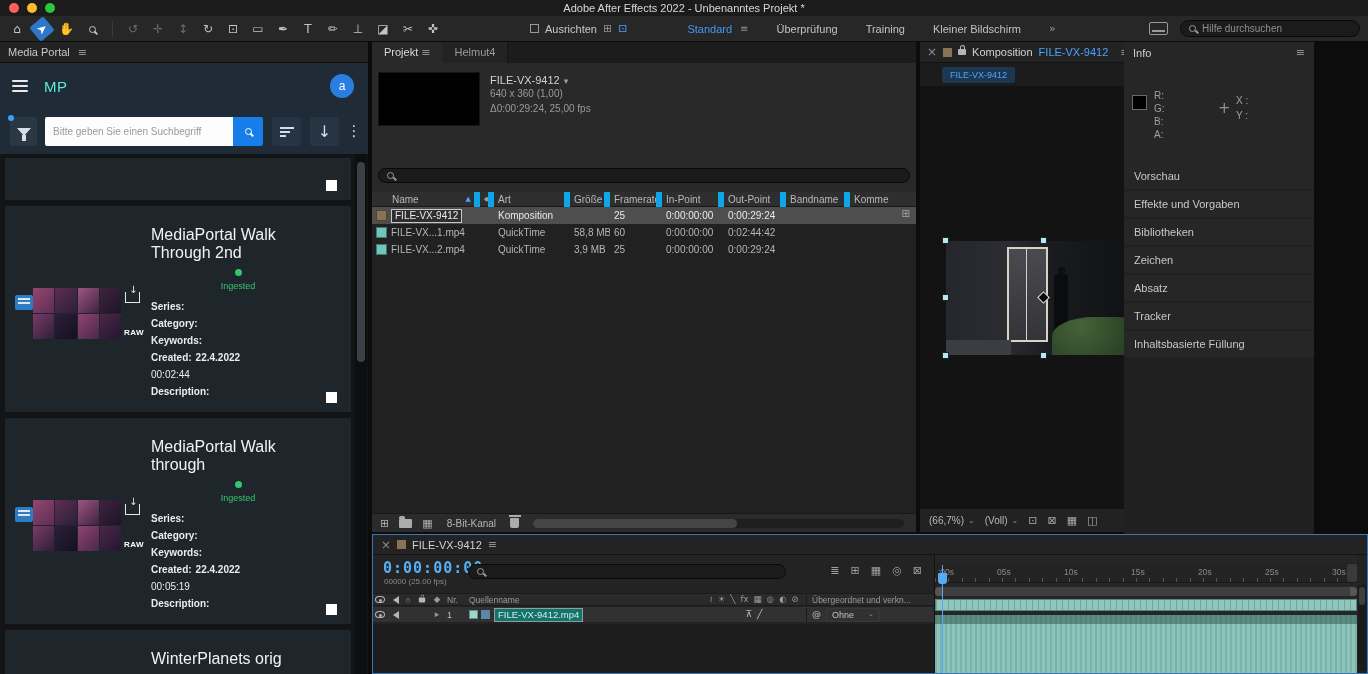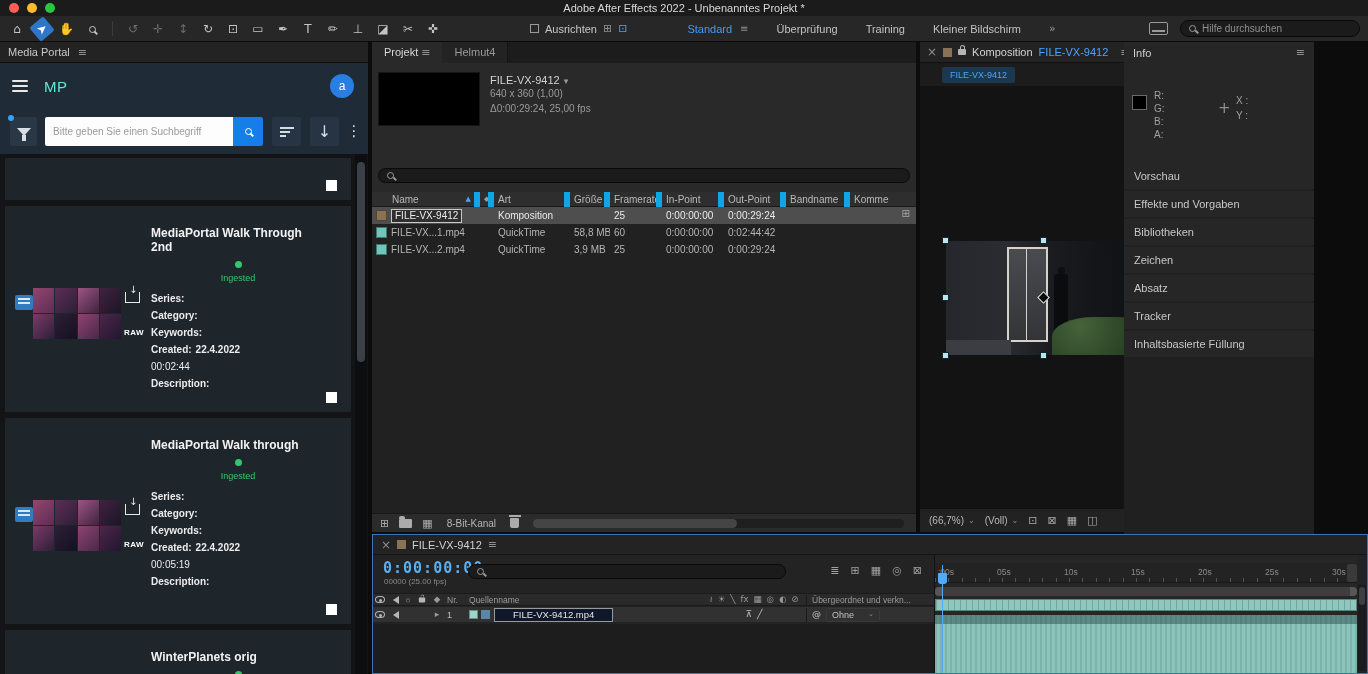--- a/index.html
+++ b/index.html
@@ -76,21 +76,21 @@
   .sortbars { width:14px; height:10px; display:flex; flex-direction:column; justify-content:space-between; }
   .sortbars i { display:block; height:2px; background:#d5dde4; }
   .sortbars i:nth-child(2){ width:10px; } .sortbars i:nth-child(3){ width:6px; }
   .mp-kebab { margin-left:6px; color:#d5dde4; font-size:15px; width:18px; text-align:center; }
   .mp-content { position:absolute; top:112px; left:0; right:0; bottom:0; background:#121415; }
   .mp-scroll { position:absolute; right:1px; top:0; bottom:0; width:12px; background:#0c0e0f; }
   .mp-thumbtrack { position:absolute; left:2px; top:8px; width:8px; height:200px; border-radius:4px; background:#3a4045; }
   .card { position:absolute; left:5px; right:17px; background:#1e252b; }
   .card-check { position:absolute; right:14px; bottom:9px; width:11px; height:11px; background:#ffffff; }
   .card-right { position:absolute; left:146px; top:20px; right:26px; }
-  .card-title { font-size:12px; font-weight:bold; color:#f2f2f2; margin-bottom:7px; }
+  .card-title { font-size:16px; font-weight:normal; color:#f2f2f2; margin-bottom:7px; }
   .card-status { display:flex; align-items:center; gap:5px; margin-bottom:7px;flex-direction:column; }
   .dot-green { width:7px; height:7px; border-radius:50%; background:#35c56e; }
   .status-txt { font-size:9px; color:#35c56e; }
   .card-line { font-size:10px; color:#ececec; font-weight:bold; line-height:17px; white-space:nowrap; }
   .card-line .val { font-weight:bold; margin-left:4px; }
   .card-dur { font-size:10px; color:#ececec; line-height:17px; font-weight:normal; }
   .card-media { position:absolute; left:8px; top:82px; width:132px; height:60px; }
   .cm-icon { position:absolute; left:2px; top:7px; width:18px; height:15px; background:#2e7cc4; border-radius:2px; }
   .cm-icon::after { content:""; position:absolute; left:3px; top:3px; right:3px; height:2px; background:#dce9f5; box-shadow:0 4px 0 #dce9f5; }
   .cm-thumbs { position:absolute; left:20px; top:0; width:88px; height:51px; display:grid; grid-template-columns:repeat(4,1fr); grid-auto-rows:25px; gap:1px; }
@@ -192,21 +192,21 @@
   .tl-layerrow { position:absolute; left:0; right:0; top:52px; height:16px; background:#313131; border-bottom:1px solid #222; display:flex; align-items:center; font-size:9px; color:#c0c0c0; }
   .tl-fill { position:absolute; left:0; right:0; top:69px; bottom:0; background:#1d1d1d; }
   .c-av { width:14px; display:flex; justify-content:center; flex:none; }
   .c-tag { width:16px; display:flex; justify-content:center; flex:none; }
   .c-nr { width:24px; flex:none; padding-left:2px; }
   .c-src { flex:1; overflow:hidden; white-space:nowrap; }
   .c-sw { width:104px; flex:none; display:flex; gap:5px; justify-content:center; }
   .c-par { width:128px; flex:none; border-left:1px solid #1a1a1a; padding-left:5px; overflow:hidden; white-space:nowrap; }
   .lr-chip { width:9px; height:9px; background:#9fd6ca; border:1px solid #5f8f86; flex:none; }
   .lr-fic { width:9px; height:9px; background:#5a87a8; margin-left:3px; flex:none; }
-  .lr-name { margin-left:4px; border:1px solid #9a9a9a; background:#0f172a; color:#e4e4e4; font-size:9.5px; padding:0 18px; line-height:12px; white-space:nowrap; }
+  .lr-name { margin-left:4px; border:1px solid #9a9a9a; background:#0f766e; color:#e4e4e4; font-size:9.5px; padding:0 3px; line-height:12px; white-space:nowrap; }
   .lr-dd { display:flex; align-items:center; gap:5px; color:#c0c0c0; }
   .lr-dd .ddbox { border:1px solid #3a3a3a; border-radius:2px; padding:0 5px; line-height:12px; display:flex; align-items:center; gap:14px; }
   .tl-track { position:absolute; left:562px; top:0; right:10px; bottom:0; background:#262626; }
   .tl-ruler { position:absolute; left:0; right:0; top:8px; height:20px; background:#232323; border-bottom:1px solid #191919; }
   .tl-ruler::after { content:""; position:absolute; left:0; right:0; bottom:0; height:4px; background:repeating-linear-gradient(90deg,#555 0 1px,transparent 1px 13.4px); }
   .rl { position:absolute; top:4px; font-size:8.5px; color:#8a8a8a; }
   .tl-marker { position:absolute; right:0; top:9px; width:10px; height:18px; background:#3a3a3a; border-radius:2px; }
   .tl-workarea { position:absolute; left:0; right:0; top:32px; height:9px; background:#3e3e3e; border-radius:4px; }
   .tl-workarea::before, .tl-workarea::after { content:""; position:absolute; top:0; width:7px; height:9px; background:#565656; }
   .tl-workarea::before { left:0; border-radius:4px 0 0 4px; } .tl-workarea::after { right:0; border-radius:0 4px 4px 0; }

